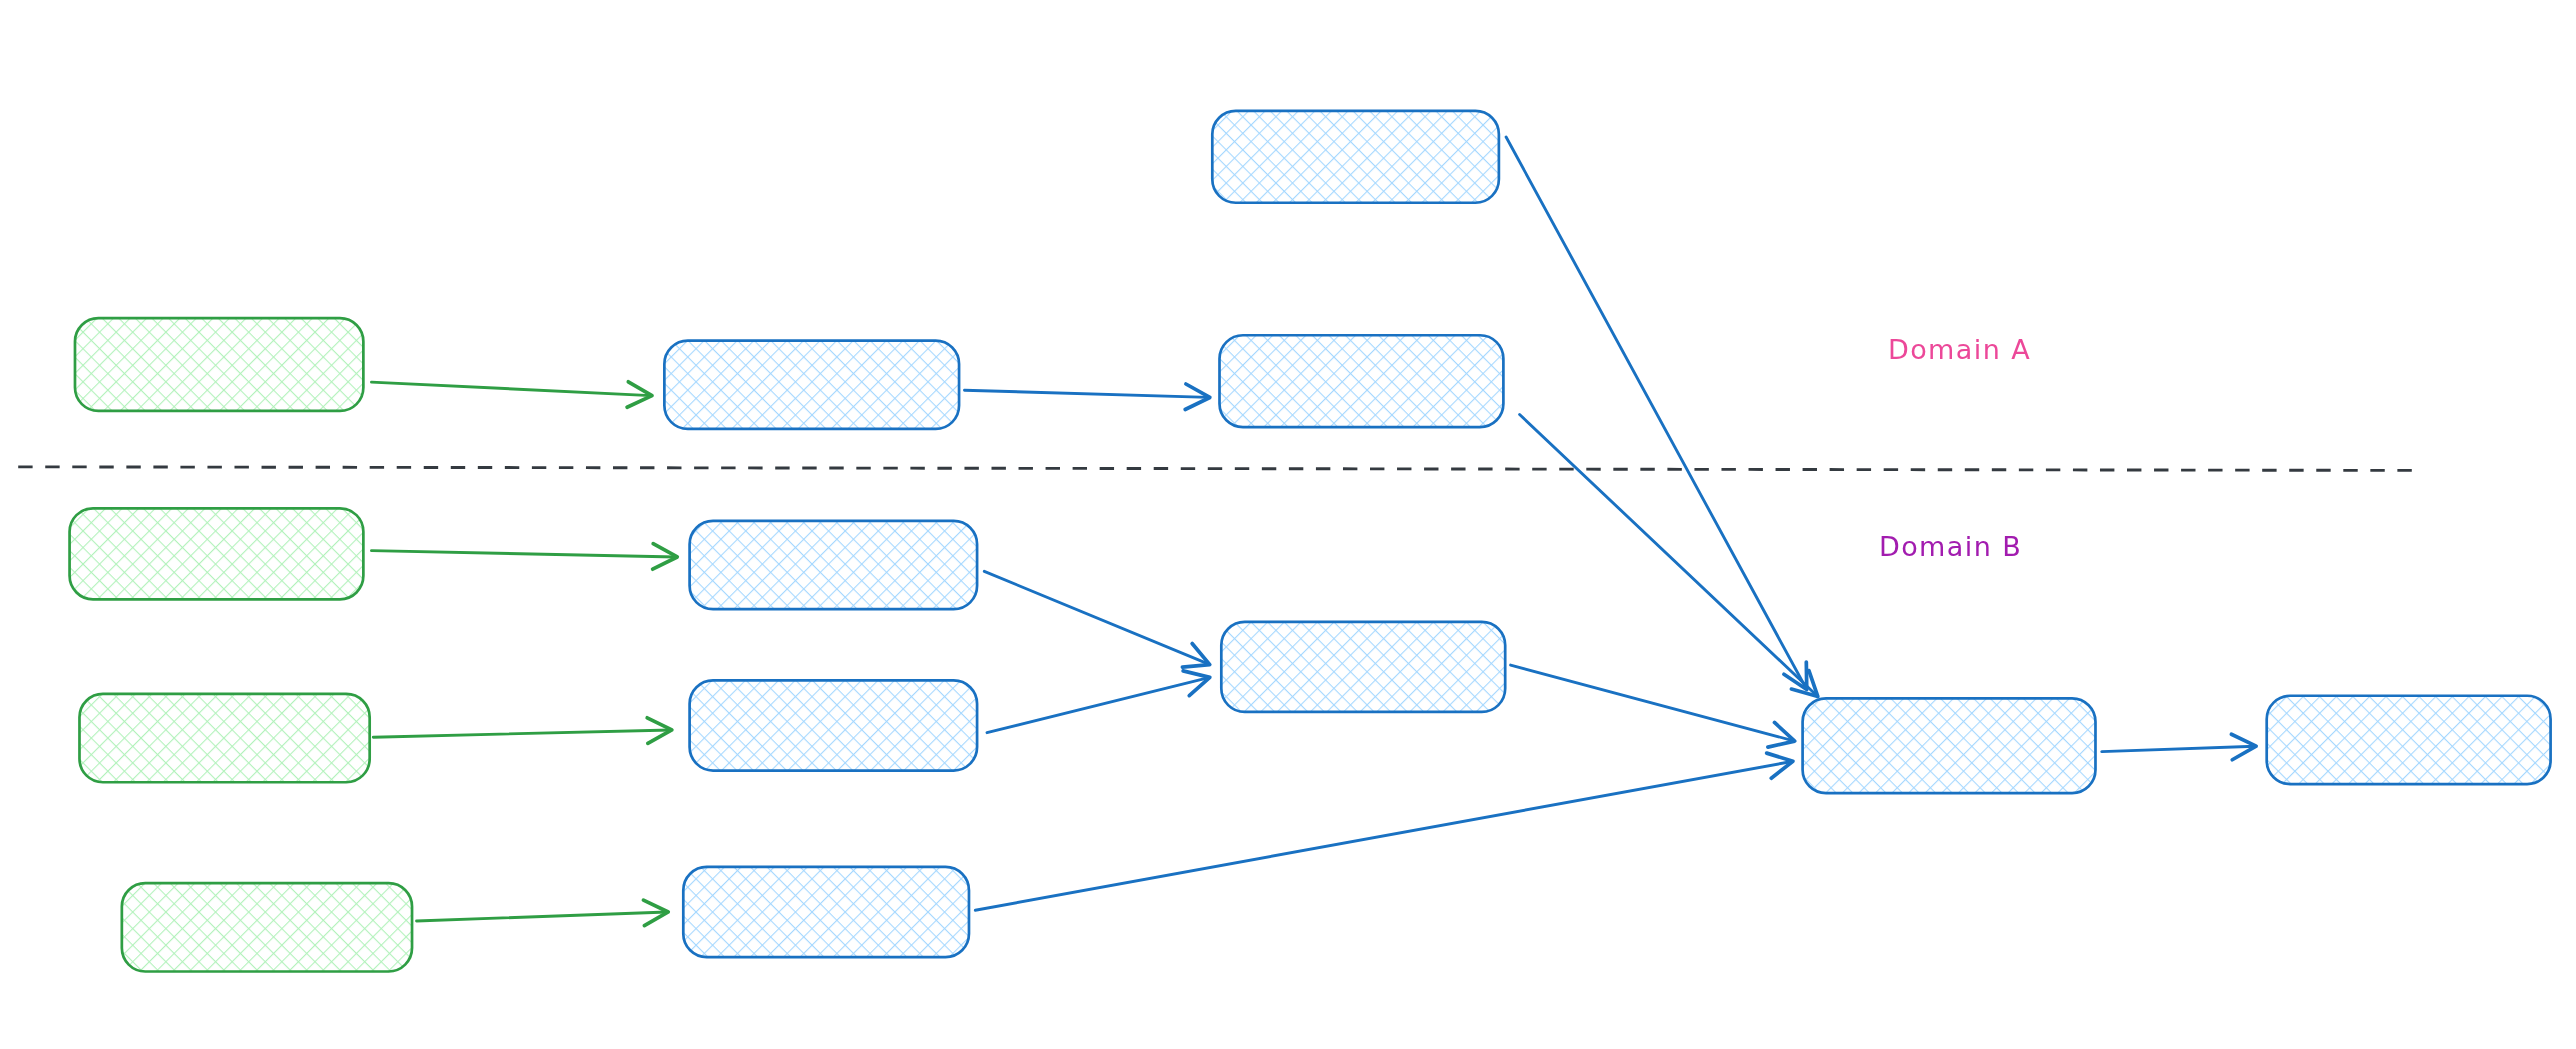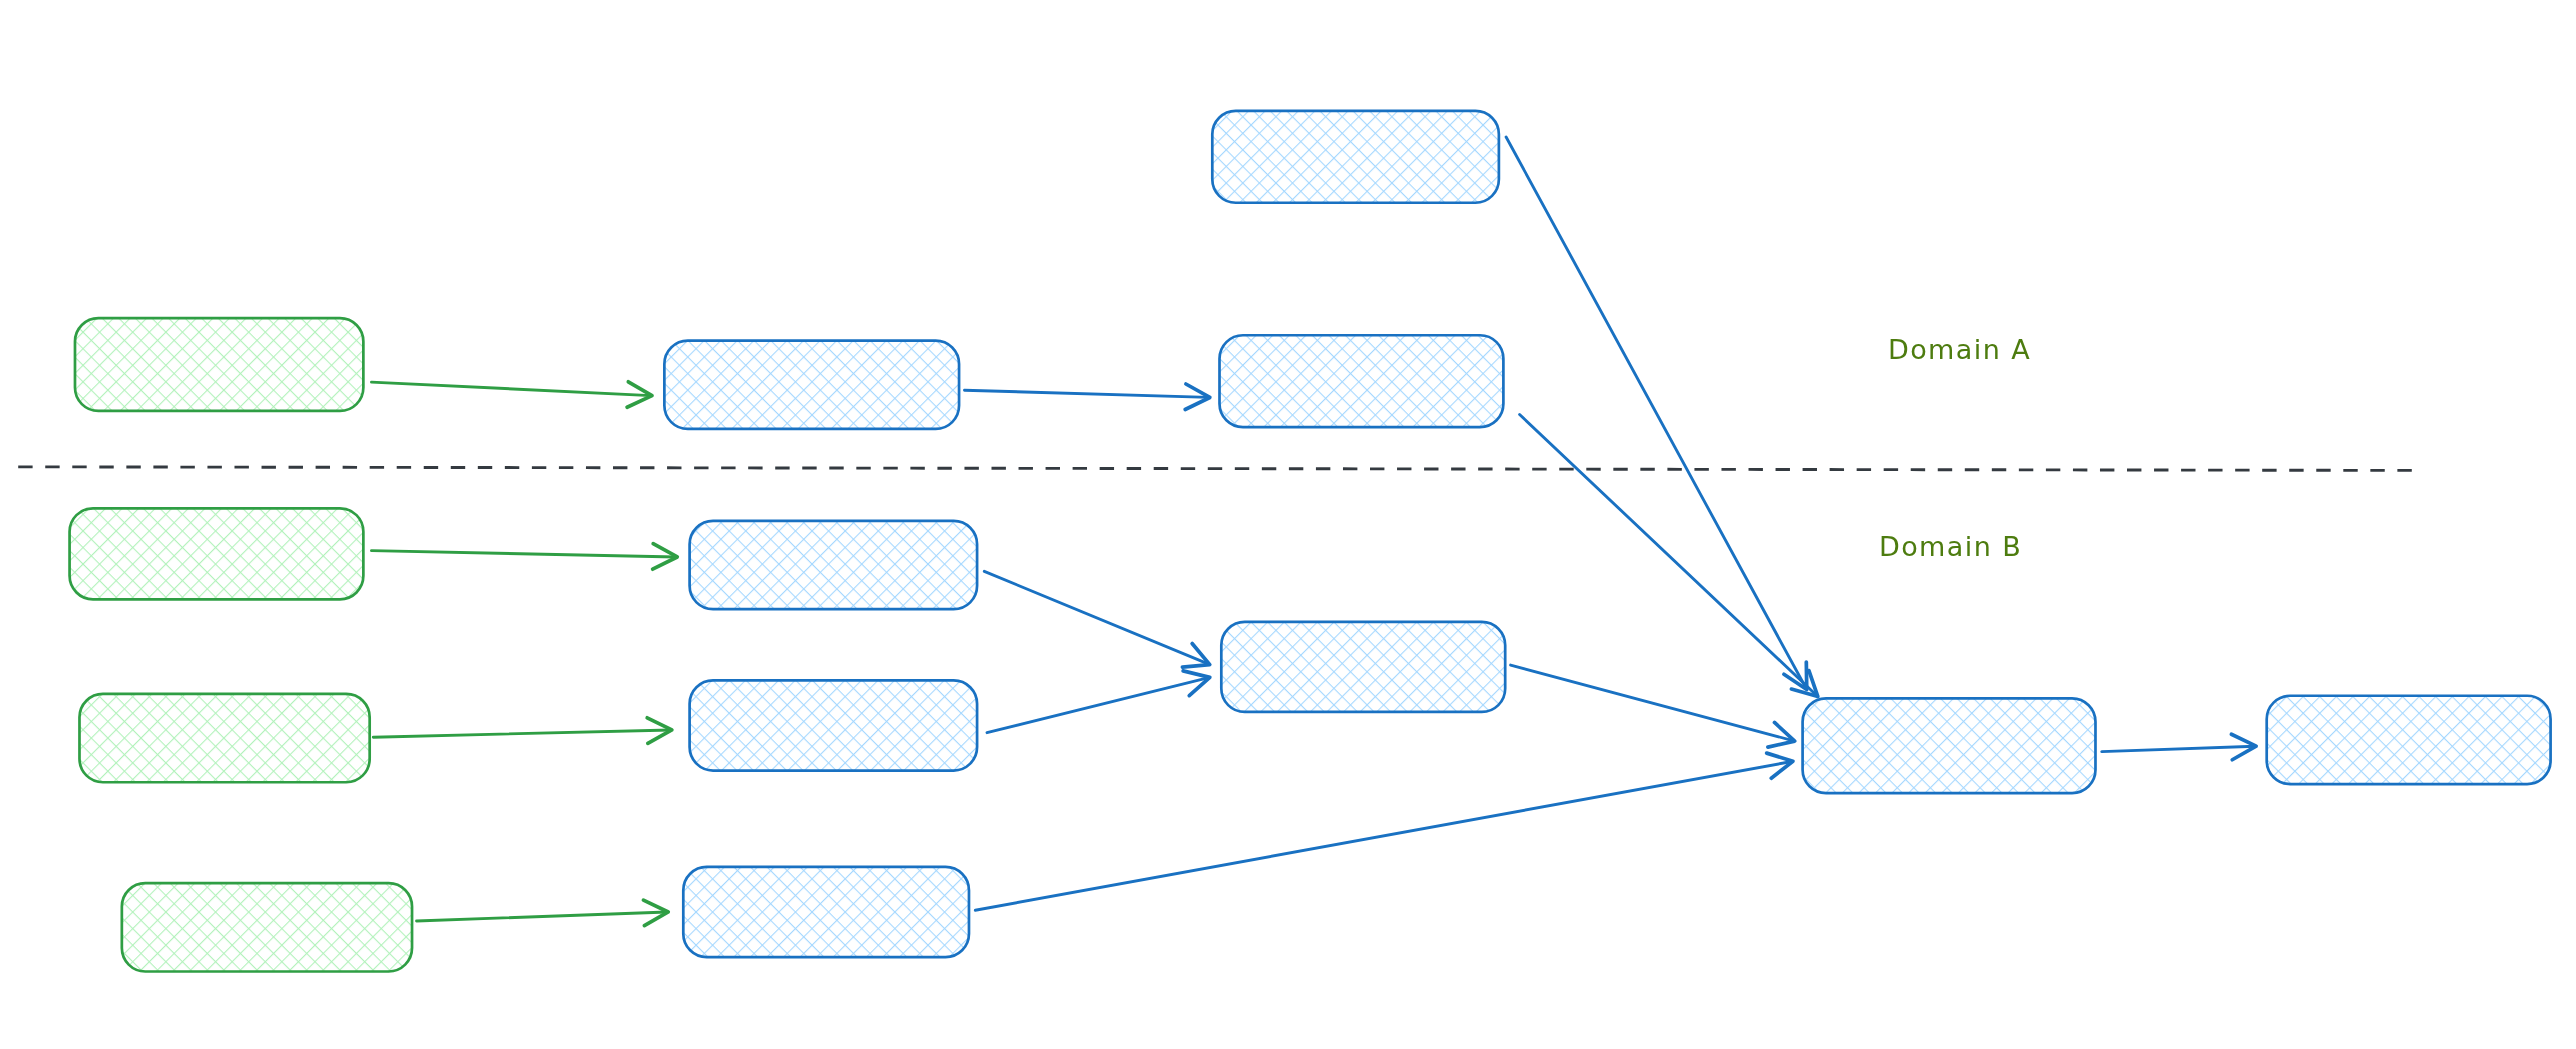--- a/index.html
+++ b/index.html
@@ -64,16 +64,16 @@
       <rect x="77" y="564" width="326" height="101" rx="26" ry="26" fill="url(#hatch-green)" stroke="#2f9e44" stroke-width="3"></rect>
       <rect x="88" y="770" width="322" height="98" rx="26" ry="26" fill="url(#hatch-green)" stroke="#2f9e44" stroke-width="3"></rect>
       <rect x="135" y="980" width="322" height="98" rx="26" ry="26" fill="url(#hatch-green)" stroke="#2f9e44" stroke-width="3"></rect>
       <rect x="765" y="578" width="319" height="98" rx="26" ry="26" fill="url(#hatch-blue)" stroke="#1971c2" stroke-width="3"></rect>
       <rect x="765" y="755" width="319" height="100" rx="26" ry="26" fill="url(#hatch-blue)" stroke="#1971c2" stroke-width="3"></rect>
       <rect x="758" y="962" width="317" height="100" rx="26" ry="26" fill="url(#hatch-blue)" stroke="#1971c2" stroke-width="3"></rect>
       <rect x="1355" y="690" width="315" height="100" rx="26" ry="26" fill="url(#hatch-blue)" stroke="#1971c2" stroke-width="3"></rect>
       <rect x="2000" y="775" width="325" height="105" rx="26" ry="26" fill="url(#hatch-blue)" stroke="#1971c2" stroke-width="3"></rect>
       <rect x="2515" y="772" width="315" height="98" rx="26" ry="26" fill="url(#hatch-blue)" stroke="#1971c2" stroke-width="3"></rect>
     </svg>
-<div class="domain-label" style="left: 1888px; top: 335px; color: #4d7c0f;">Domain A</div>
-    <div class="domain-label" style="left: 1879px; top: 532px; color: #4d7c0f;">Domain B</div>
+<div class="domain-label" style="left: 1888px; top: 335px; color: #ec4899;">Domain A</div>
+    <div class="domain-label" style="left: 1879px; top: 532px; color: #a21caf;">Domain B</div>
   </div>
 
 
 </body></html>

